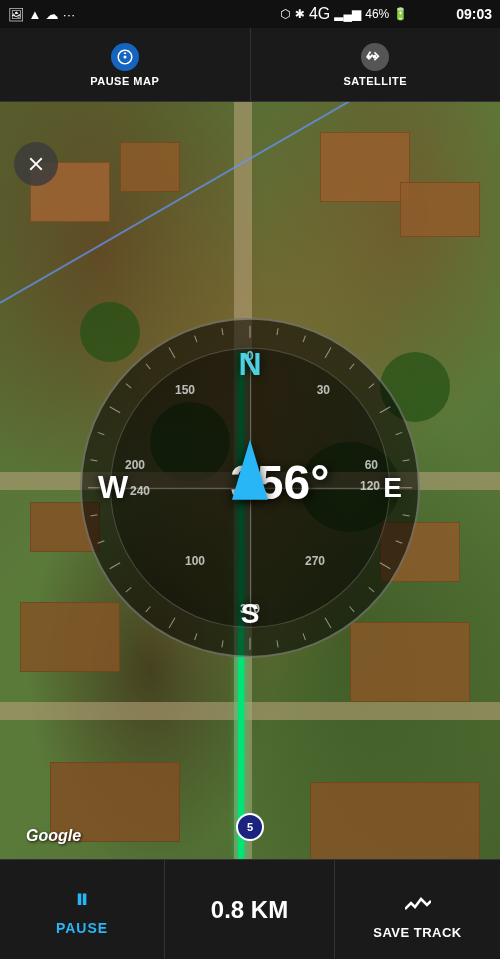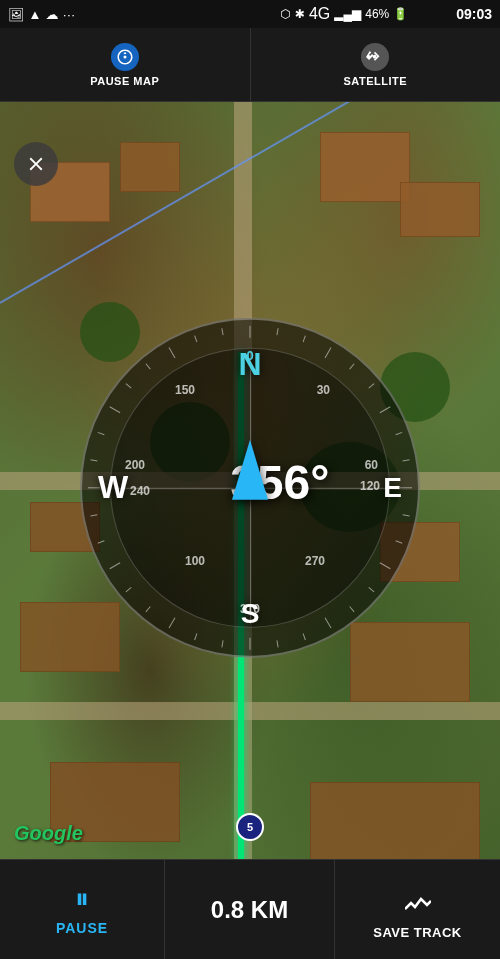--- a/index.html
+++ b/index.html
@@ -274,25 +274,25 @@
       align-items: center;
       justify-content: center;
       cursor: pointer;
       z-index: 50;
     }
 
     
     #google-logo {
       position: absolute;
       bottom: 14px;
-      left: 14px;
-      font-size: 20px;
+      left: 26px;
+      font-size: 16px;
       font-style: italic;
       font-weight: bold;
-      color: #22c55e;
+      color: #ffffff;
       text-shadow: 1px 1px 3px rgba(0,0,0,0.8);
       z-index: 50;
     }
 
     
     #route-badge {
       position: absolute;
       bottom: 18px;
       left: 50%;
       transform: translateX(-50%);

